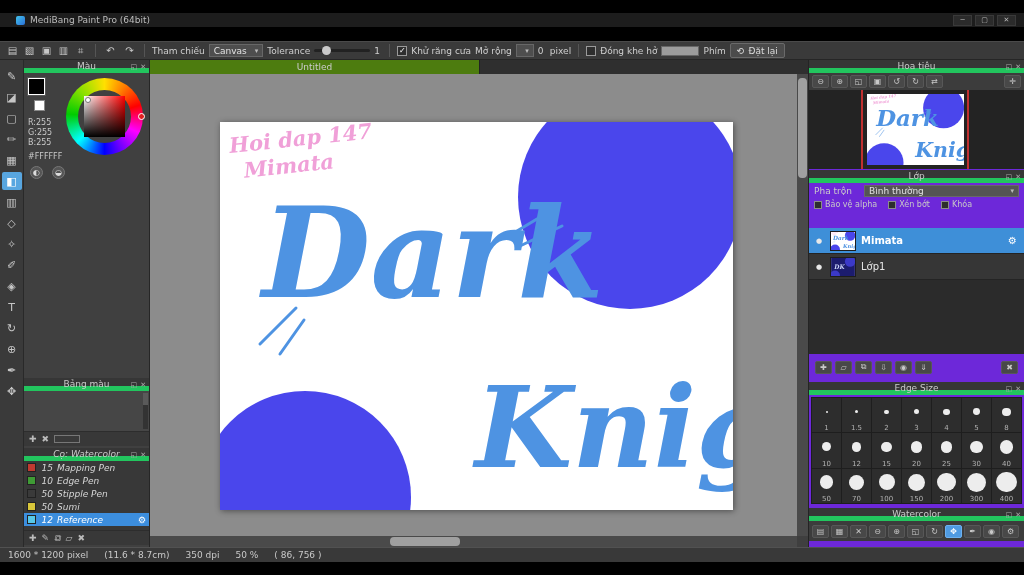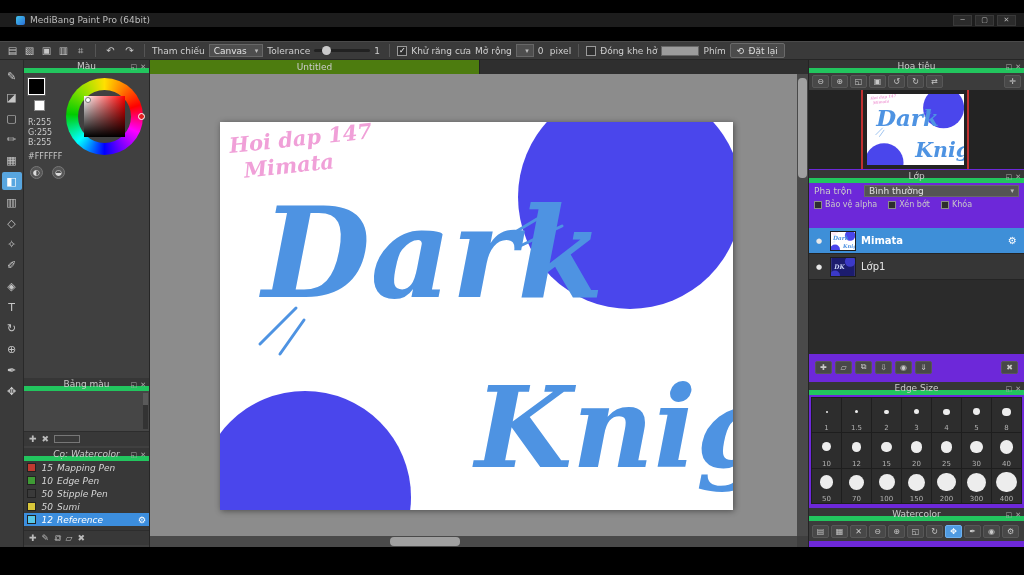--- a/index.html
+++ b/index.html
@@ -606,15 +606,22 @@
           <span class="sq-icon">◱</span>
           <span class="sq-icon">↻</span>
           <span class="sq-icon selected">✥</span>
           <span class="sq-icon">✒</span>
           <span class="sq-icon">◉</span>
           <span class="sq-icon">⚙</span>
         </div>
     </div>
   </div>
 
+  <div class="statusbar">
+    <span>1600 * 1200 pixel</span>
+    <span>(11.6 * 8.7cm)</span>
+    <span>350 dpi</span>
+    <span>50 %</span>
+    <span>( 86, 756 )</span>
+  </div>
 
   <div class="strip bottom"></div>
 </div>
 
 </body></html>

